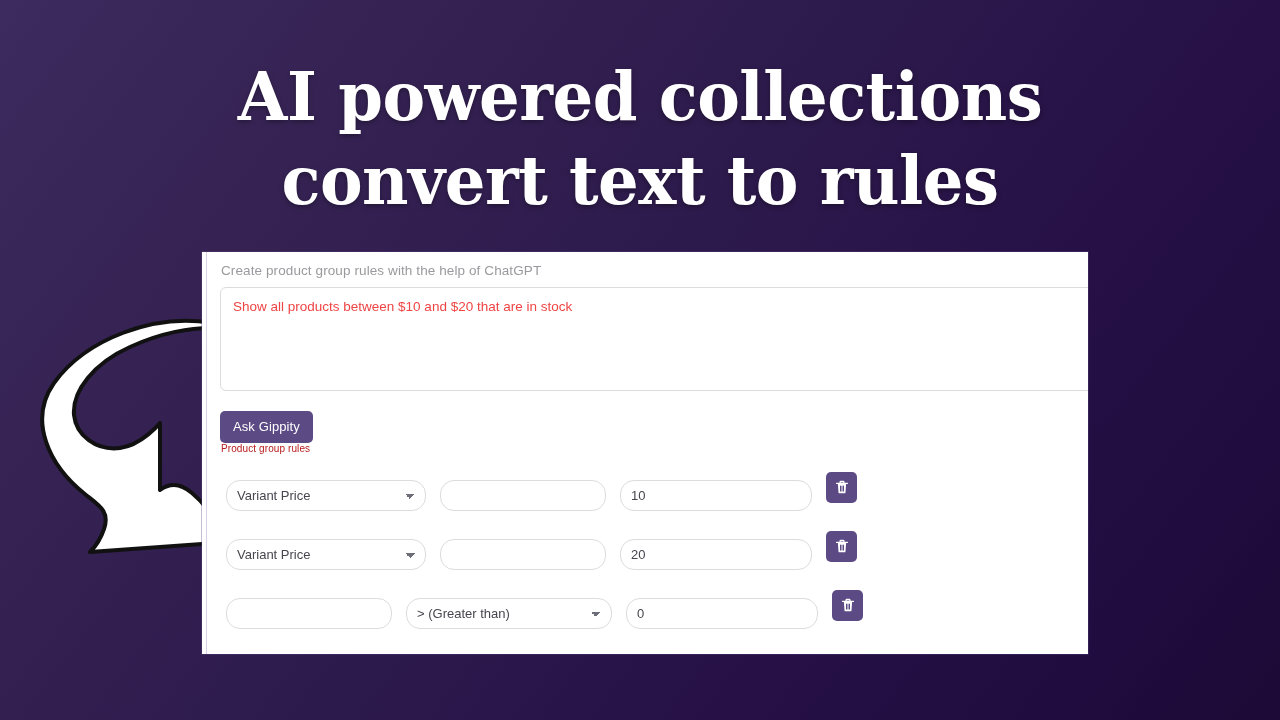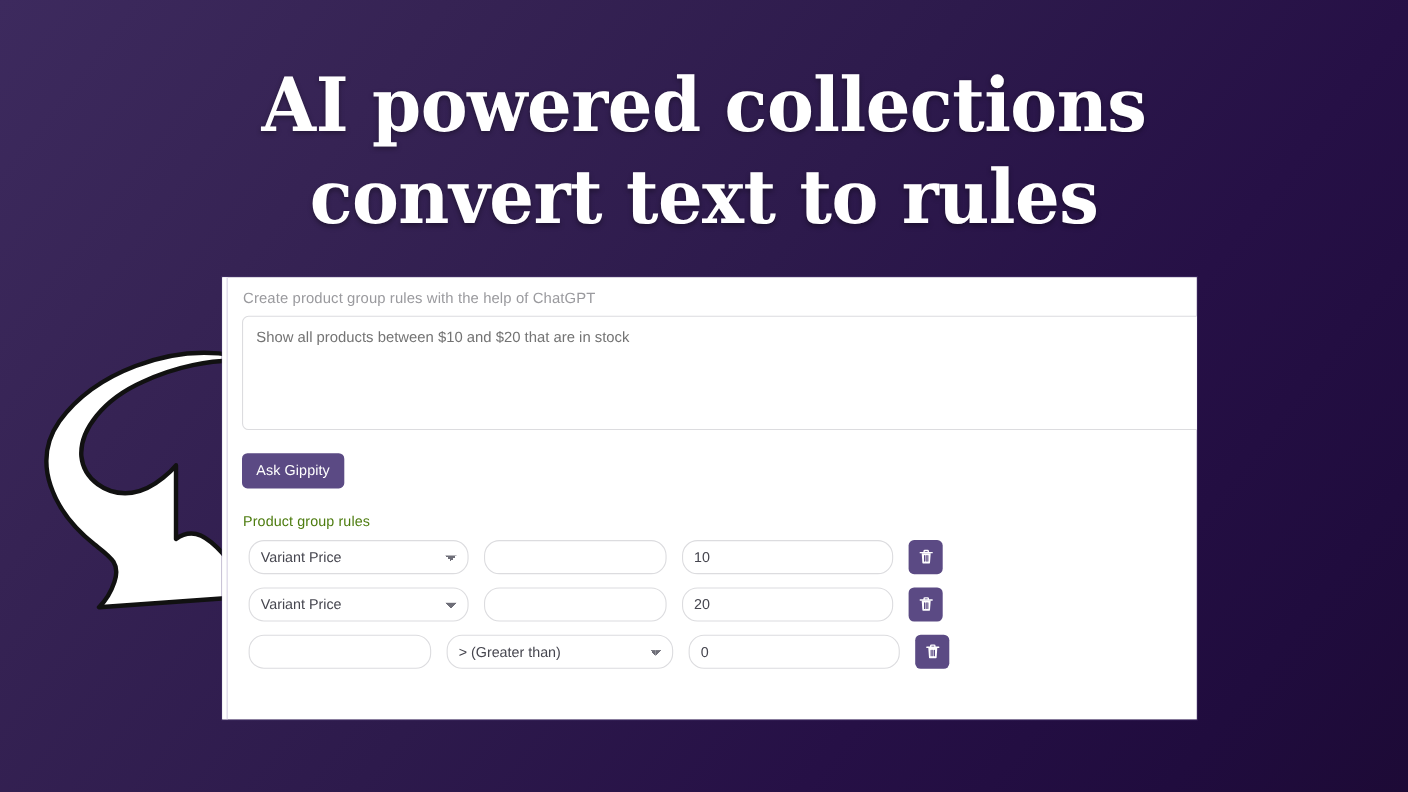--- a/index.html
+++ b/index.html
@@ -91,21 +91,21 @@
 
   .prompt-box {
     margin-top: 9px;
     width: 900px;
     height: 104px;
     border: 1px solid #dcdcdf;
     border-radius: 6px;
     background: #fff;
     padding: 10px 12px;
     font-size: 13.5px;
-    color: #737373;
+    color: #ef4444;
     font-family: "Liberation Sans", sans-serif;
     line-height: 18px;
     resize: none;
     outline: none;
     overflow: hidden;
   }
 
   .ask-btn {
     margin-top: 16px;
     display: inline-block;
@@ -114,23 +114,22 @@
     border: none;
     border-radius: 5px;
     font-size: 13px;
     font-family: "Liberation Sans", sans-serif;
     padding: 8px 13px 9px 13px;
     cursor: pointer;
     letter-spacing: 0.1px;
   }
 
   .rules-label {
-    margin-top: 22px;
-    font-size: 13px;
-    color: #4d7c0f;
+    font-size: 10px;
+    color: #b91c1c;
     letter-spacing: 0.1px;
     padding-left: 1px;
   }
 
   .rules-list { margin-top: 10px; }
 
   .rule-row {
     display: flex;
     align-items: center;
     gap: 14px;
@@ -141,20 +140,21 @@
   .ctl {
     height: 31px;
     border: 1px solid #dcdcdf;
     border-radius: 14px;
     background: #ffffff;
     font-size: 13px;
     font-family: "Liberation Sans", sans-serif;
     color: #46464f;
     padding: 0 10px;
     outline: none;
+    margin-top: 16px;
   }
 
   select.ctl {
     -webkit-appearance: none;
     appearance: none;
     padding-right: 24px;
     background-image:
       linear-gradient(45deg, transparent 50%, #6e6e78 50%),
       linear-gradient(135deg, #6e6e78 50%, transparent 50%);
     background-position:

